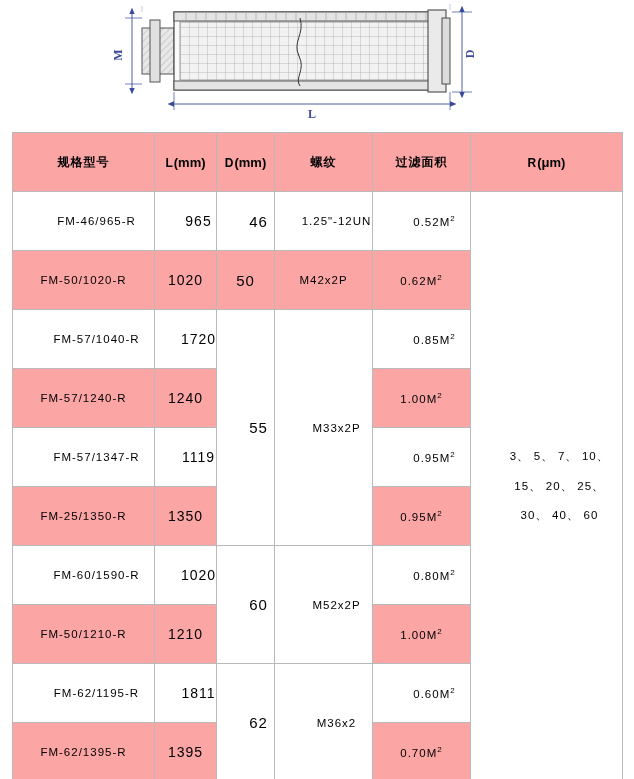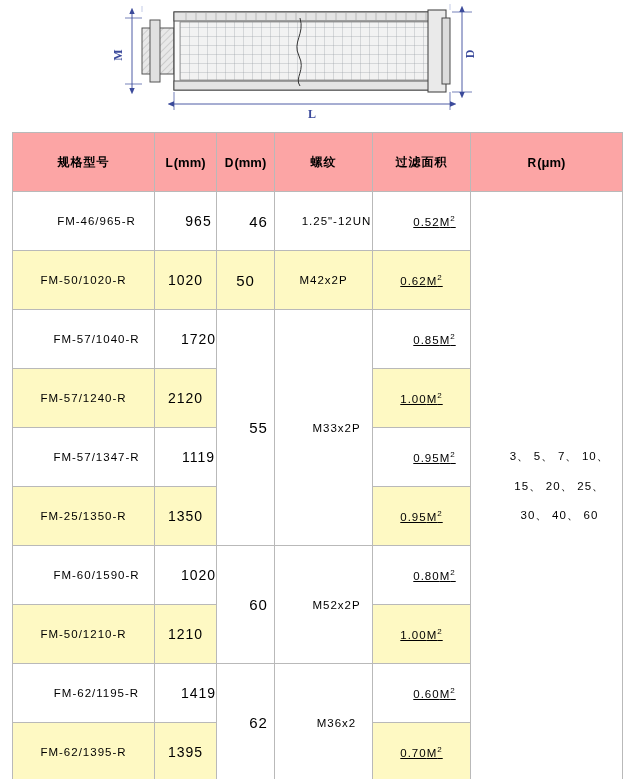--- a/index.html
+++ b/index.html
@@ -55,27 +55,27 @@
   }
   table.spec thead th .unit {
     font-size: 13px;
     letter-spacing: 0;
   }
   table.spec tbody td {
     height: 58px;
     letter-spacing: 1px;
   }
   tr.row-white td { background: #ffffff; padding-left: 26px; }
-  tr.row-blue  td { background: #fef9c3; }
+  tr.row-blue  td { background: #fca5a5; }
 
   td.model   { font-size: 11.5px; }
   td.len     { font-size: 14px; }
   td.dia     { font-size: 15px; }
   td.thread  { font-size: 11.5px; }
-  td.area    { font-size: 11.5px; text-decoration: underline; }
+  td.area    { font-size: 11.5px; }
   td.rating  { font-size: 11.5px; background: #ffffff !important; line-height: 2.6; letter-spacing: 1px; }
   sup { font-size: 8px; vertical-align: super; }
 
   
   col.c-model  { width: 142px; }
   col.c-len    { width: 62px; }
   col.c-dia    { width: 58px; }
   col.c-thread { width: 98px; }
   col.c-area   { width: 98px; }
   col.c-rating { width: 152px; }
@@ -222,21 +222,21 @@
       <tr class="row-white">
         <td class="model">FM-57/1040-R</td>
         <td class="len">1720</td>
         <td class="dia" rowspan="4">55</td>
         <td class="thread" rowspan="4">M33x2P</td>
         <td class="area"><span>0.85</span><span>M</span><sup>2</sup></td>
       </tr>
 
       <tr class="row-blue">
         <td class="model">FM-57/1240-R</td>
-        <td class="len">2120</td>
+        <td class="len">1240</td>
         <td class="area"><span>1.00</span><span>M</span><sup>2</sup></td>
       </tr>
 
       <tr class="row-white">
         <td class="model">FM-57/1347-R</td>
         <td class="len">1119</td>
         <td class="area"><span>0.95</span><span>M</span><sup>2</sup></td>
       </tr>
 
       <tr class="row-blue">
@@ -254,21 +254,21 @@
       </tr>
 
       <tr class="row-blue">
         <td class="model">FM-50/1210-R</td>
         <td class="len">1210</td>
         <td class="area"><span>1.00</span><span>M</span><sup>2</sup></td>
       </tr>
 
       <tr class="row-white">
         <td class="model">FM-62/1195-R</td>
-        <td class="len">1419</td>
+        <td class="len">1811</td>
         <td class="dia" rowspan="2">62</td>
         <td class="thread" rowspan="2">M36x2</td>
         <td class="area"><span>0.60</span><span>M</span><sup>2</sup></td>
       </tr>
 
       <tr class="row-blue">
         <td class="model">FM-62/1395-R</td>
         <td class="len">1395</td>
         <td class="area"><span>0.70</span><span>M</span><sup>2</sup></td>
       </tr>

